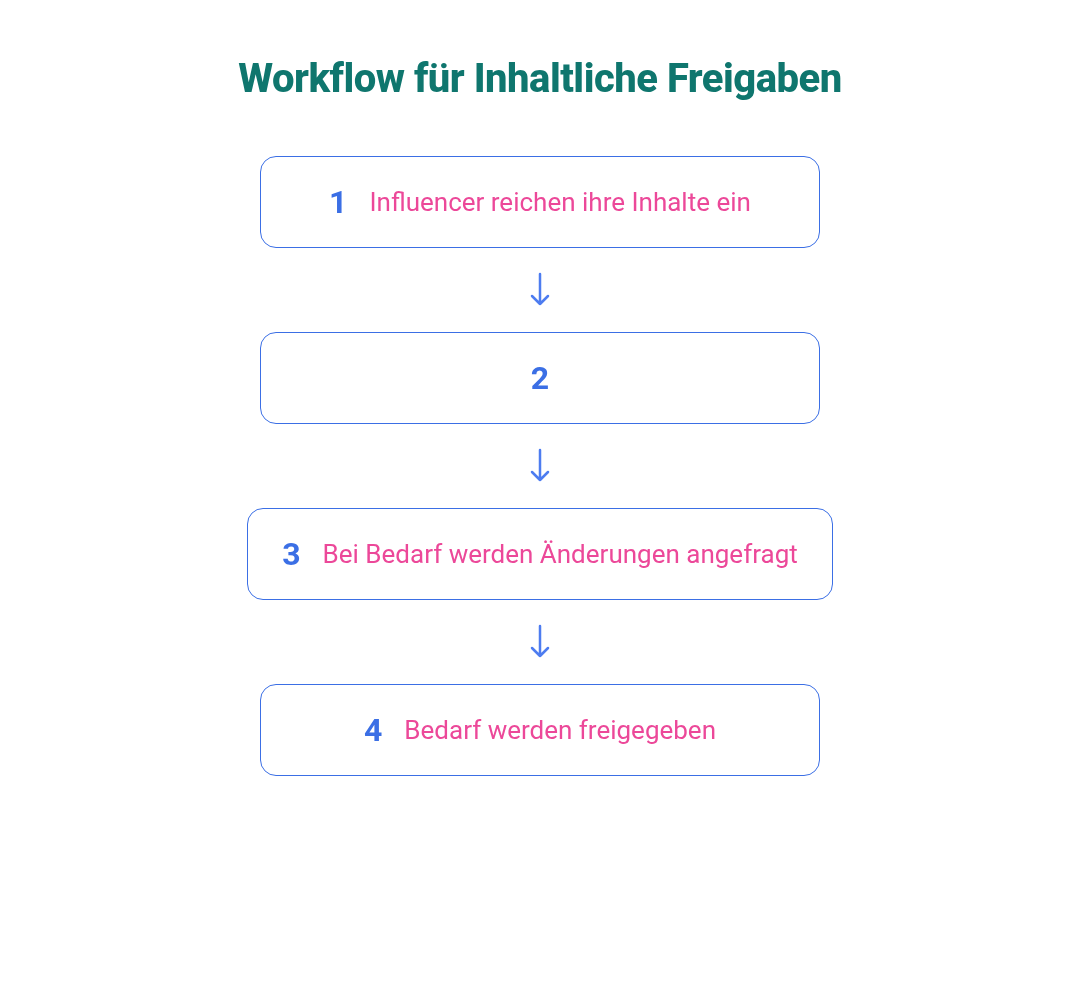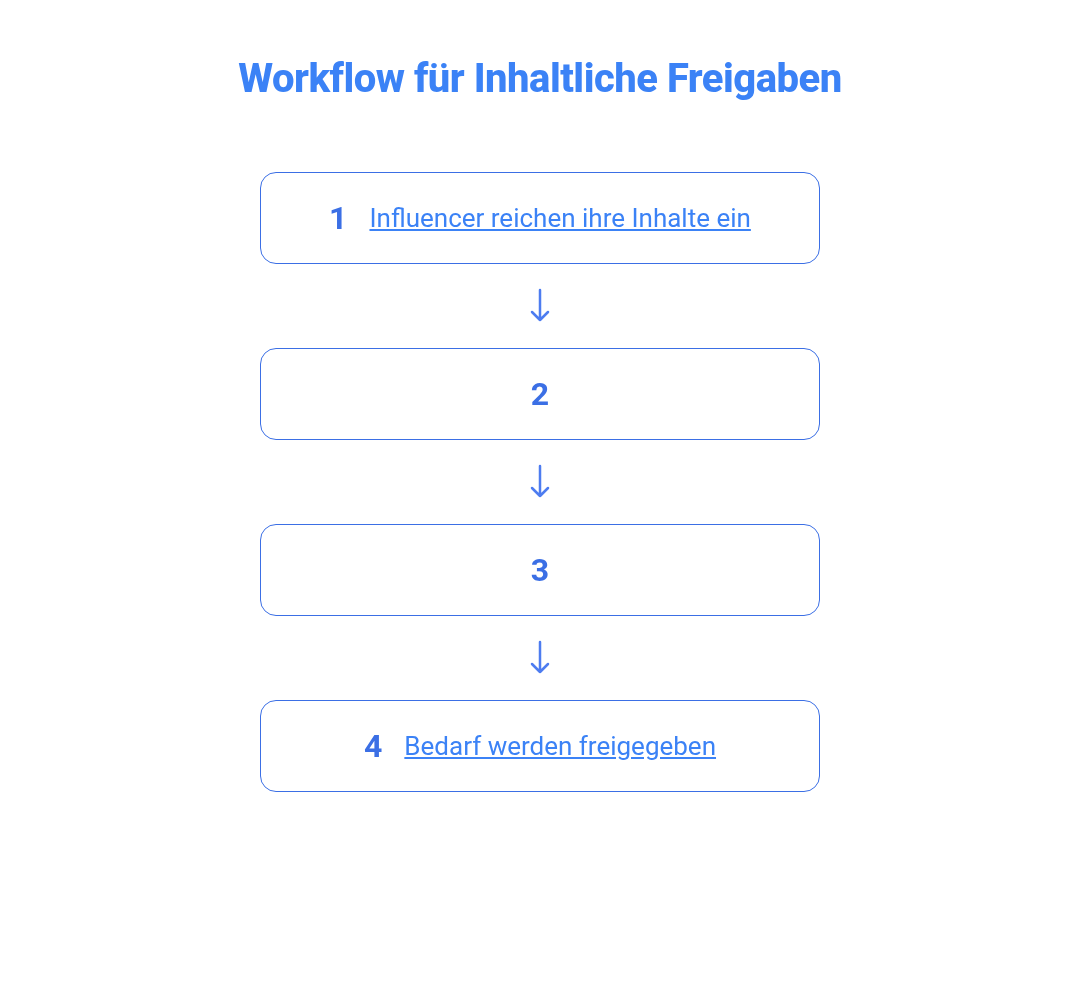--- a/index.html
+++ b/index.html
@@ -13,23 +13,23 @@
     width: 1080px;
     height: 986px;
     display: flex;
     flex-direction: column;
     align-items: center;
     padding-top: 55px;
   }
   .title {
     font-size: 40px;
     font-weight: 800;
-    color: #3b82f6;
+    color: #0f766e;
     letter-spacing: -0.5px;
-    margin-bottom: 70px;
+    margin-bottom: 54px;
   }
   .workflow {
     display: flex;
     flex-direction: column;
     align-items: center;
   }
   .step {
     border: 1.5px solid #3b6fe5;
     border-radius: 16px;
     padding: 26px 34px;
@@ -40,22 +40,21 @@
     justify-content: center;
   }
   .step-number {
     font-size: 32px;
     font-weight: 700;
     color: #3b6fe5;
   }
   .step-label {
     font-size: 26px;
     font-weight: 400;
-    color: #3b82f6;
-    text-decoration: underline;
+    color: #ec4899;
   }
   .arrow {
     margin: 22px 0;
     display: flex;
     align-items: center;
     justify-content: center;
   }
   .arrow svg {
     width: 28px;
     height: 40px;
@@ -91,20 +90,21 @@
   </div>
 
   <div class="arrow">
     <svg viewBox="0 0 28 40">
         <path d="M14 4 L14 34 M6 26 L14 34 L22 26"></path>
       </svg>
   </div>
 
   <div class="step">
     <span class="step-number">3</span>
+    <span class="step-label">Bei Bedarf werden Änderungen angefragt</span>
   </div>
 
   <div class="arrow">
     <svg viewBox="0 0 28 40">
         <path d="M14 4 L14 34 M6 26 L14 34 L22 26"></path>
       </svg>
   </div>
 
   <div class="step">
     <span class="step-number">4</span>

